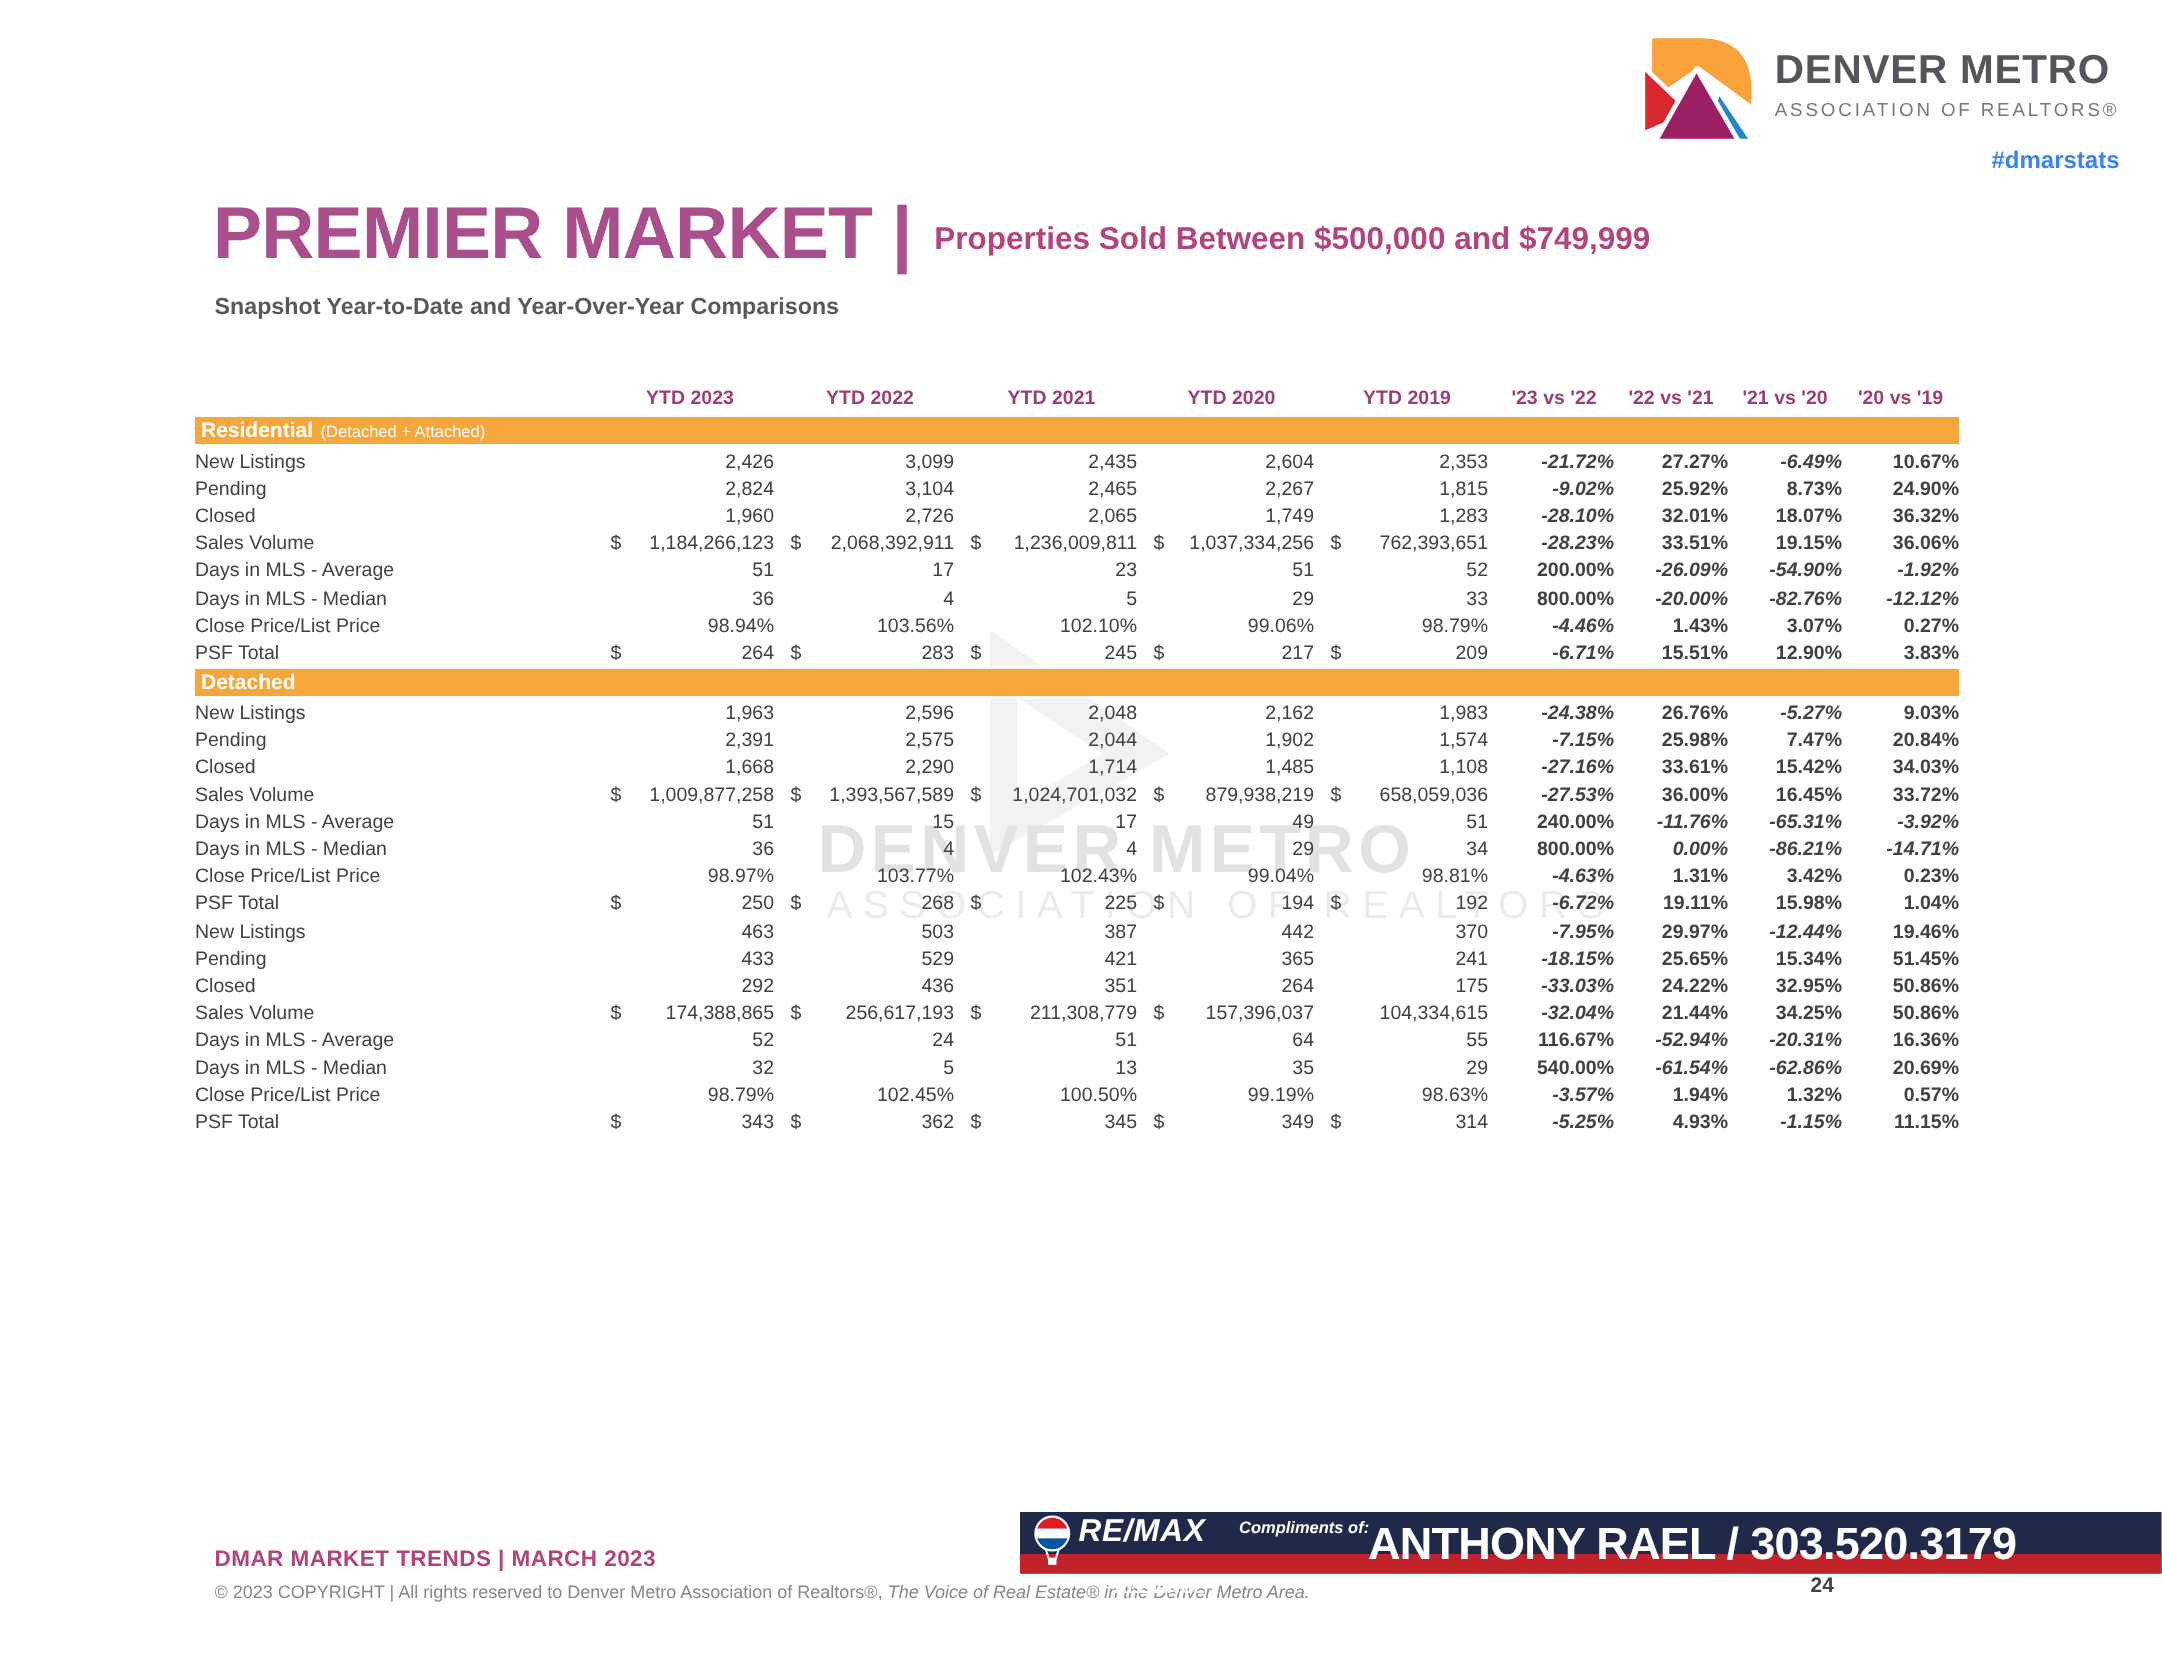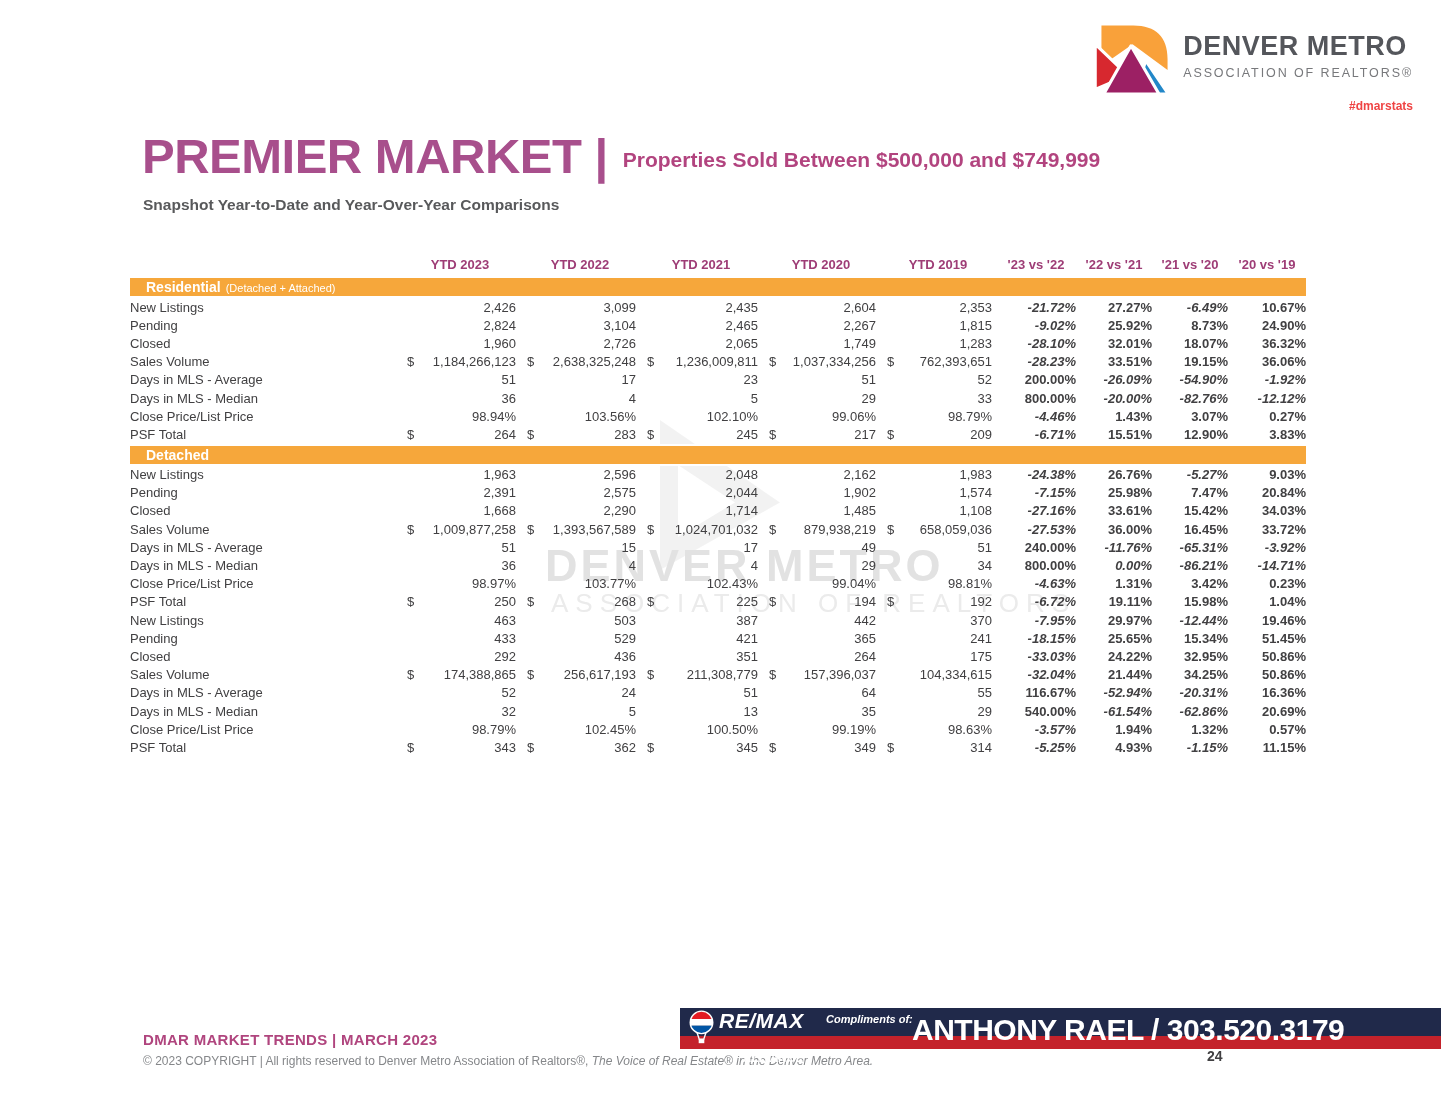--- a/index.html
+++ b/index.html
@@ -5,36 +5,36 @@
   html,body{margin:0;padding:0;}
   body{
     width:1441px;height:1114px;position:relative;background:#ffffff;
     font-family:"Liberation Sans",sans-serif;color:#414042;overflow:hidden;
   }
   
   .logo-block{position:absolute;top:24px;right:28px;display:flex;align-items:flex-start;gap:13px;}
   .brand-text{padding-top:9px;}
   .brand-name{font-size:27px;font-weight:bold;color:#54565B;letter-spacing:.5px;line-height:1;}
   .brand-sub{font-size:12.5px;color:#77787B;letter-spacing:1.9px;margin-top:6px;}
-  .hashtag{position:absolute;top:99px;right:28px;color:#ef4444;font-weight:bold;font-size:12px;}
+  .hashtag{position:absolute;top:99px;right:28px;color:#3b82f6;font-weight:bold;font-size:16px;}
   .title-row{position:absolute;left:142px;top:133px;display:flex;align-items:flex-end;gap:15px;white-space:nowrap;}
   .page-title{font-size:49px;font-weight:800;color:#A84F8C;line-height:.95;letter-spacing:-.5px;}
   .page-subtitle{font-size:21px;font-weight:bold;color:#B2447F;padding-bottom:8px;}
   .tagline{position:absolute;left:143px;top:196px;font-size:15.5px;font-weight:bold;color:#58595B;}
   
   .watermark{position:absolute;left:545px;top:418px;z-index:1;}
   .wm-mark{position:absolute;left:100px;top:2px;}
   .wm-line1{position:absolute;left:0;top:122px;font-size:45px;font-weight:bold;color:#E2E2E2;letter-spacing:3px;white-space:nowrap;}
   .wm-line2{position:absolute;left:6px;top:170px;font-size:26px;color:#EBEBEB;letter-spacing:7px;white-space:nowrap;}
   
   table.market{position:absolute;left:130px;top:252px;z-index:2;border-collapse:collapse;table-layout:fixed;width:1176px;}
   table.market th,table.market td{padding:0;vertical-align:middle;}
   table.market thead th{height:20px;font-size:13px;font-weight:bold;color:#9E3D76;text-align:center;vertical-align:bottom;padding-bottom:4px;white-space:nowrap;}
   tr.band td{background:#F6A73B;height:18px;border-top:2px solid #fff;border-bottom:2px solid #fff;color:#fff;padding-left:4px;}
-  .band-title{font-size:14px;font-weight:bold;margin-left:12px;}
+  .band-title{font-size:14px;font-weight:bold;}
   .band-note{font-size:11px;margin-left:5px;}
   tr.data td{height:18.2px;font-size:13px;color:#414042;}
   td.lbl{text-align:left;padding-left:3px;white-space:nowrap;}
   td.val .valwrap{display:flex;justify-content:flex-end;padding:0 4px 0 7px;}
   td.val .valwrap.dollar{justify-content:space-between;}
   td.pct{text-align:right;padding-right:3px;font-weight:bold;font-size:12.5px;}
   .pos{color:#4CA750;}
   .neg{color:#D23B40;font-style:italic;}
   
   .footer-title{position:absolute;left:143px;top:1031px;font-size:15px;font-weight:bold;color:#B0457E;letter-spacing:.3px;}
@@ -214,21 +214,21 @@
         <td class="lbl">Sales Volume</td>
         <td class="val">
           <div class="valwrap dollar">
             <span class="cur">$</span>
             <span class="num">1,184,266,123</span>
           </div>
         </td>
         <td class="val">
           <div class="valwrap dollar">
             <span class="cur">$</span>
-            <span class="num">2,638,325,248</span>
+            <span class="num">2,068,392,911</span>
           </div>
         </td>
         <td class="val">
           <div class="valwrap dollar">
             <span class="cur">$</span>
             <span class="num">1,236,009,811</span>
           </div>
         </td>
         <td class="val">
           <div class="valwrap dollar">

